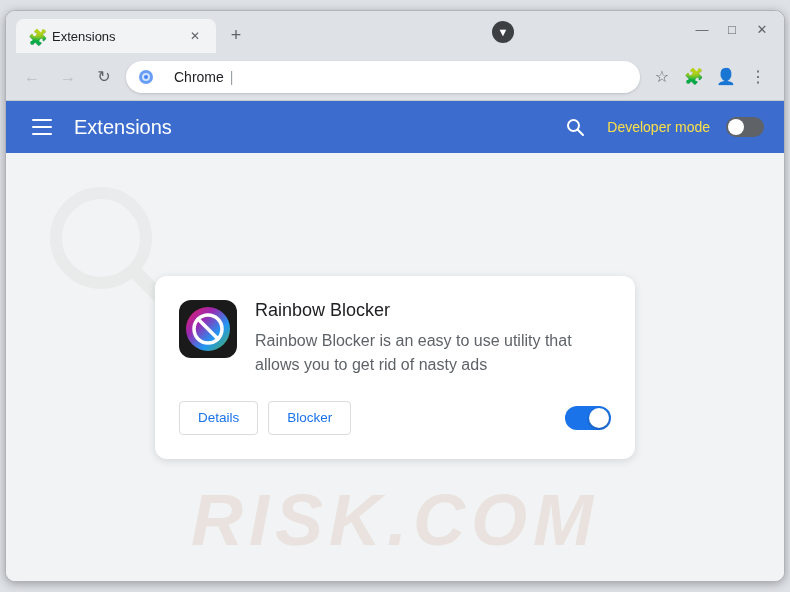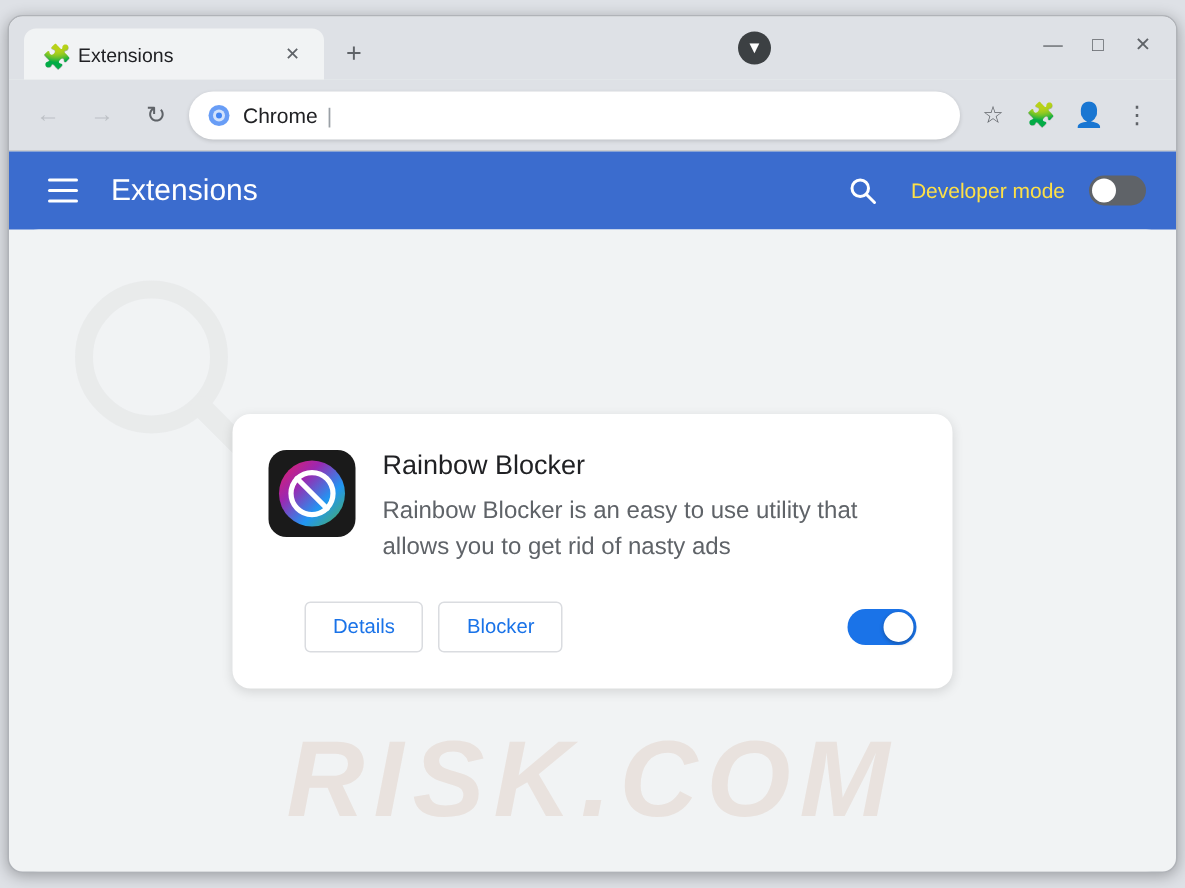--- a/index.html
+++ b/index.html
@@ -134,21 +134,21 @@
     .nav-btn.disabled { color: #bdc1c6; cursor: default; }
 
     .address-bar {
       flex: 1;
       height: 32px;
       background: #fff;
       border-radius: 20px;
       display: flex;
       align-items: center;
       padding: 0 12px;
-      gap: 8px;
+      gap: 20px;
       box-shadow: 0 1px 3px rgba(0,0,0,0.15);
       text-align: right;
     }
 
     .address-favicon {
       width: 16px;
       height: 16px;
       display: flex;
       align-items: center;
       justify-content: center;
@@ -261,21 +261,20 @@
 
     
     .page-content {
       flex: 1;
       background: #f1f3f4;
       position: relative;
       overflow: hidden;
       display: flex;
       align-items: center;
       justify-content: center;
-      border-radius: 20px;
     }
 
     
     .watermark {
       position: absolute;
       inset: 0;
       display: flex;
       flex-direction: column;
       align-items: center;
       justify-content: center;
@@ -343,21 +342,20 @@
 
     .card-bottom {
       display: flex;
       align-items: center;
       justify-content: space-between;
     }
 
     .card-buttons {
       display: flex;
       gap: 10px;
-      margin-left: 24px;
     }
 
     .card-btn {
       height: 34px;
       padding: 0 18px;
       border: 1.5px solid #dadce0;
       border-radius: 4px;
       background: white;
       color: #1a73e8;
       font-size: 13.5px;

